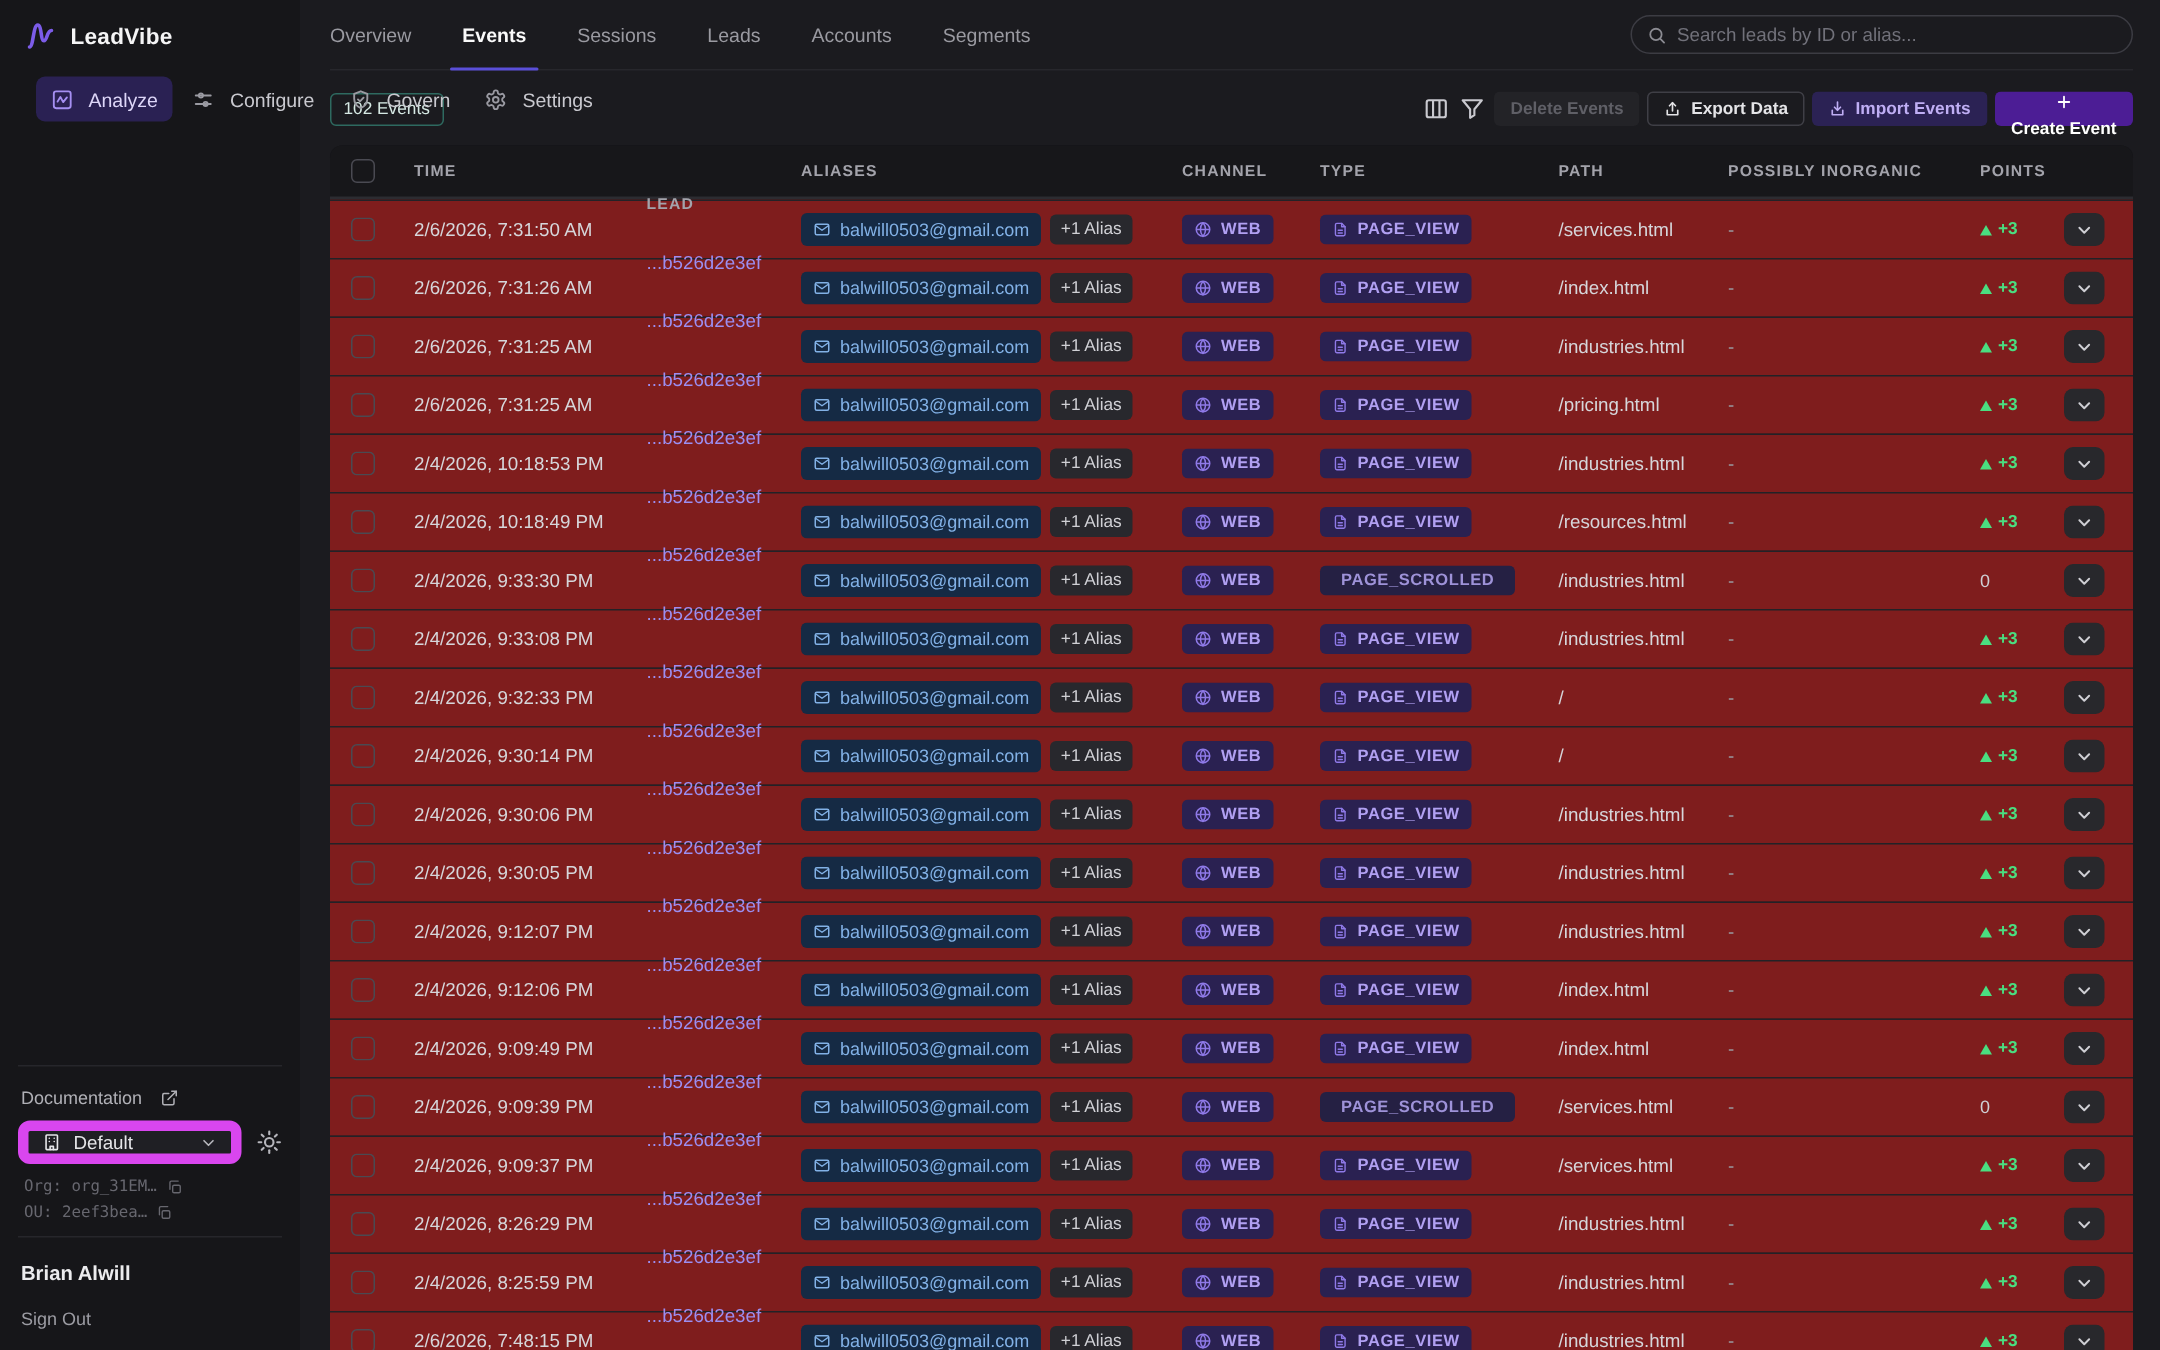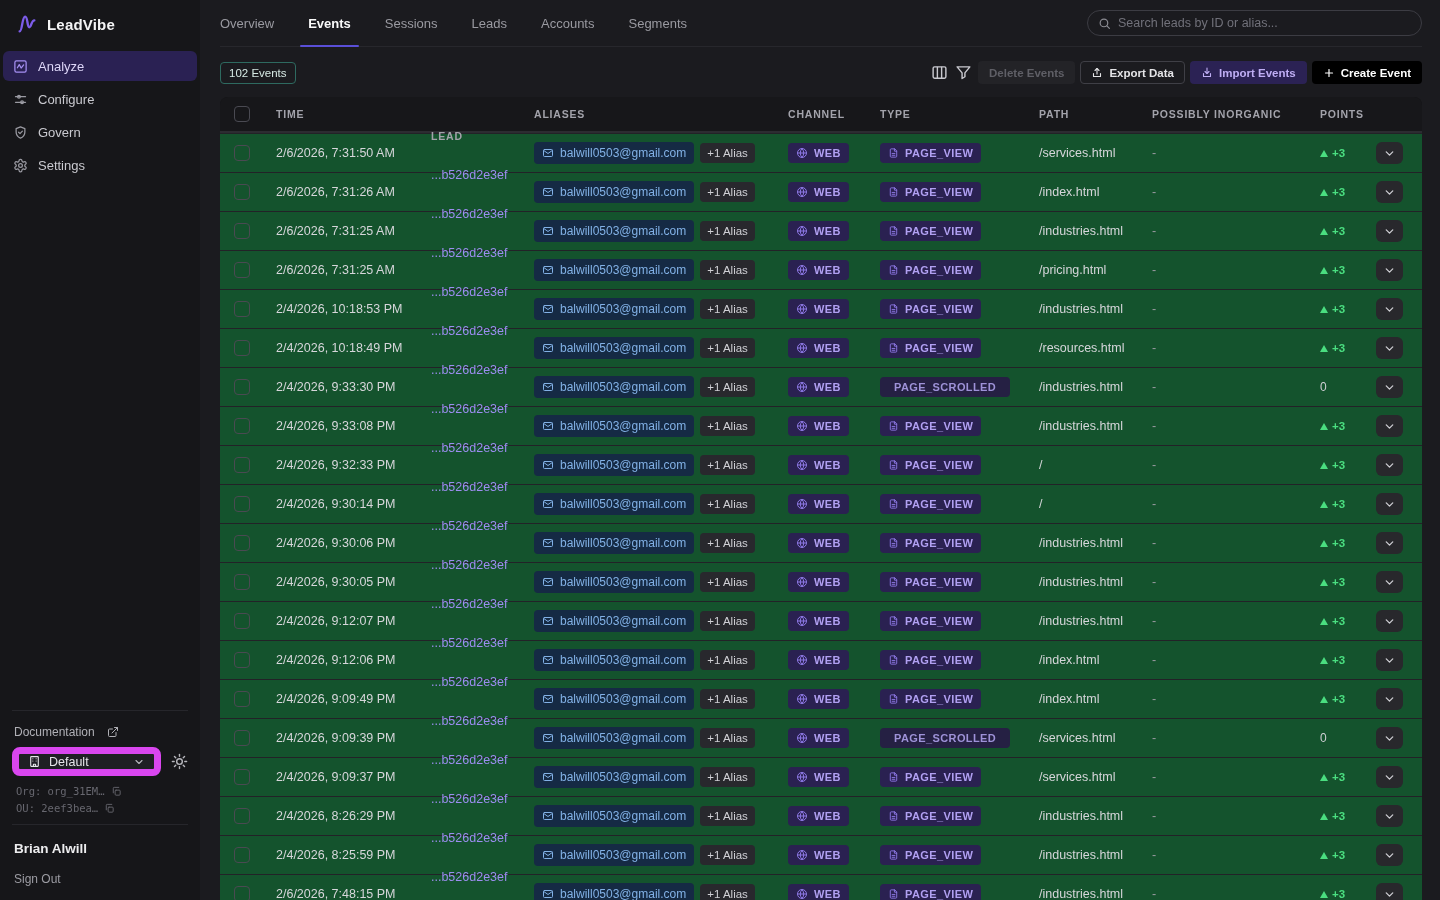--- a/index.html
+++ b/index.html
@@ -5,21 +5,21 @@
   * { margin:0; padding:0; box-sizing:border-box; }
   html,body { width:1440px; height:900px; overflow:hidden; background:#1b1b1f; font-family:"Liberation Sans", sans-serif; }
   svg { display:block; }
   .icn { display:inline-flex; align-items:center; justify-content:center; flex:none; }
 
   
   .sidebar { position:fixed; left:0; top:0; width:200px; height:900px; background:#161619; display:flex; flex-direction:column; }
   .logo-row { display:flex; align-items:center; gap:9px; padding:13px 16px 12px 16px; }
   .logo-mark { color:#7c5ce8; }
   .logo-text { color:#f4f4f5; font-size:15px; font-weight:700; letter-spacing:.2px; }
-  .nav { padding:4px 3px; display:flex; flex-direction:column; gap:3px; }
+  .nav { padding:4px 24px; display:flex; gap:3px; }
   .nav-item { display:flex; align-items:center; gap:10px; height:30px; padding:0 10px; border-radius:6px; color:#c9c9cf; font-size:13px; cursor:pointer; }
   .nav-item .icn { color:#9a9aa2; }
   .nav-item.active { background:#2a2153; color:#ddd6f8; }
   .nav-item.active .icn { color:#a58ff2; }
   .side-footer { margin-top:auto; padding:0 12px 14px 12px; }
   .divider { height:1px; background:#26262b; margin:10px 0; }
   .doc-row { display:flex; align-items:center; gap:12px; color:#b0b0b6; font-size:12px; padding:4px 2px 8px 2px; cursor:pointer; }
   .ws-row { display:flex; align-items:center; gap:10px; }
   .ws-select { flex:1; display:flex; align-items:center; gap:8px; height:29px; background:#1f1f24; border:7px solid #d946ef; border-radius:8px; padding:0 9px; color:#e6e6e9; font-size:12.5px; cursor:pointer; }
   .ws-select .chev { margin-left:auto; color:#b6b6bc; }
@@ -43,25 +43,25 @@
   .search-input::placeholder { color:#71717a; }
 
   .toolbar { display:flex; align-items:center; margin-top:14px; }
   .count-badge { border:1px solid #2e6a60; border-radius:4px; color:#d6e9e4; font-size:11.5px; padding:4px 8px; }
   .tool-right { margin-left:auto; display:flex; align-items:center; gap:5px; }
   .tool-icon-btn { color:#c9c9cf; cursor:pointer; padding:1px; }
   .btn { display:flex; align-items:center; gap:6px; height:23px; padding:0 10px; border-radius:4px; font-size:11.5px; font-weight:600; cursor:pointer; border:1px solid transparent; white-space:nowrap; }
   .btn-disabled { background:#232327; color:#5f5f66; cursor:default; }
   .btn-outline { background:transparent; border-color:#3f3f46; color:#e4e4e7; }
   .btn-soft { background:#2b2254; color:#bfaef4; }
-  .btn-primary { background:#000000; color:#ffffff; }
+  .btn-primary { background:#4c1d95; color:#ffffff;flex-direction:column; }
 
   
   .table { margin-top:13px; border-radius:8px 8px 0 0; overflow:hidden; background:#131316; }
-  .trow { display:flex; align-items:center; height:39px; border-top:1px solid #222227; background:#14532d; }
+  .trow { display:flex; align-items:center; height:39px; border-top:1px solid #222227; background:#7f1d1d; }
   .thead { height:36px; border-top:none; background:#17171a; border-bottom:2px solid #2c2c31; }
   .thead .cell { color:#a3a3ab; font-size:10.5px; font-weight:700; letter-spacing:.8px; }
   .cell { padding-left:12px; display:flex; align-items:center; overflow:hidden; white-space:nowrap; }
   .c-check { width:44px; justify-content:center; padding-left:0; }
   .c-time  { width:155px; }
   .c-lead  { width:103px;margin-top:43px; }
   .c-alias { width:254px; gap:6px; }
   .c-chan  { width:92px; }
   .c-type  { width:159px; }
   .c-path  { width:113px; }

